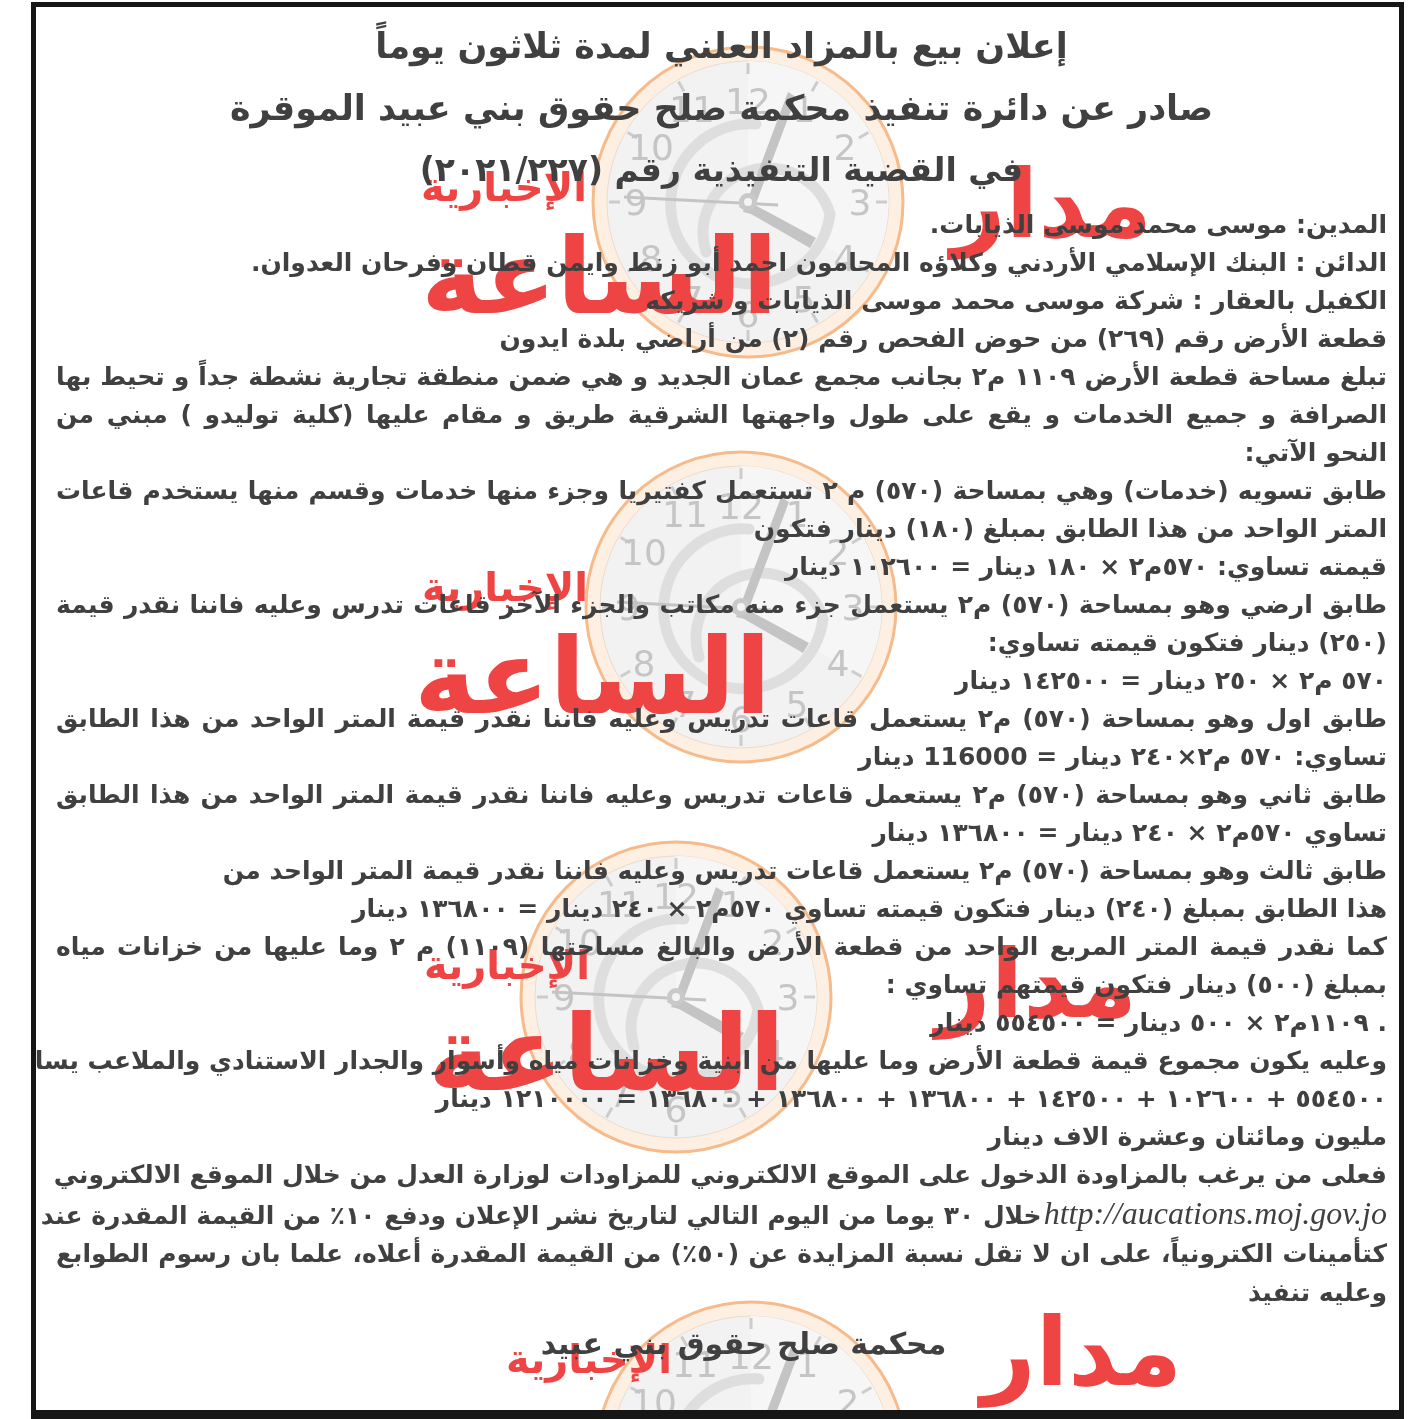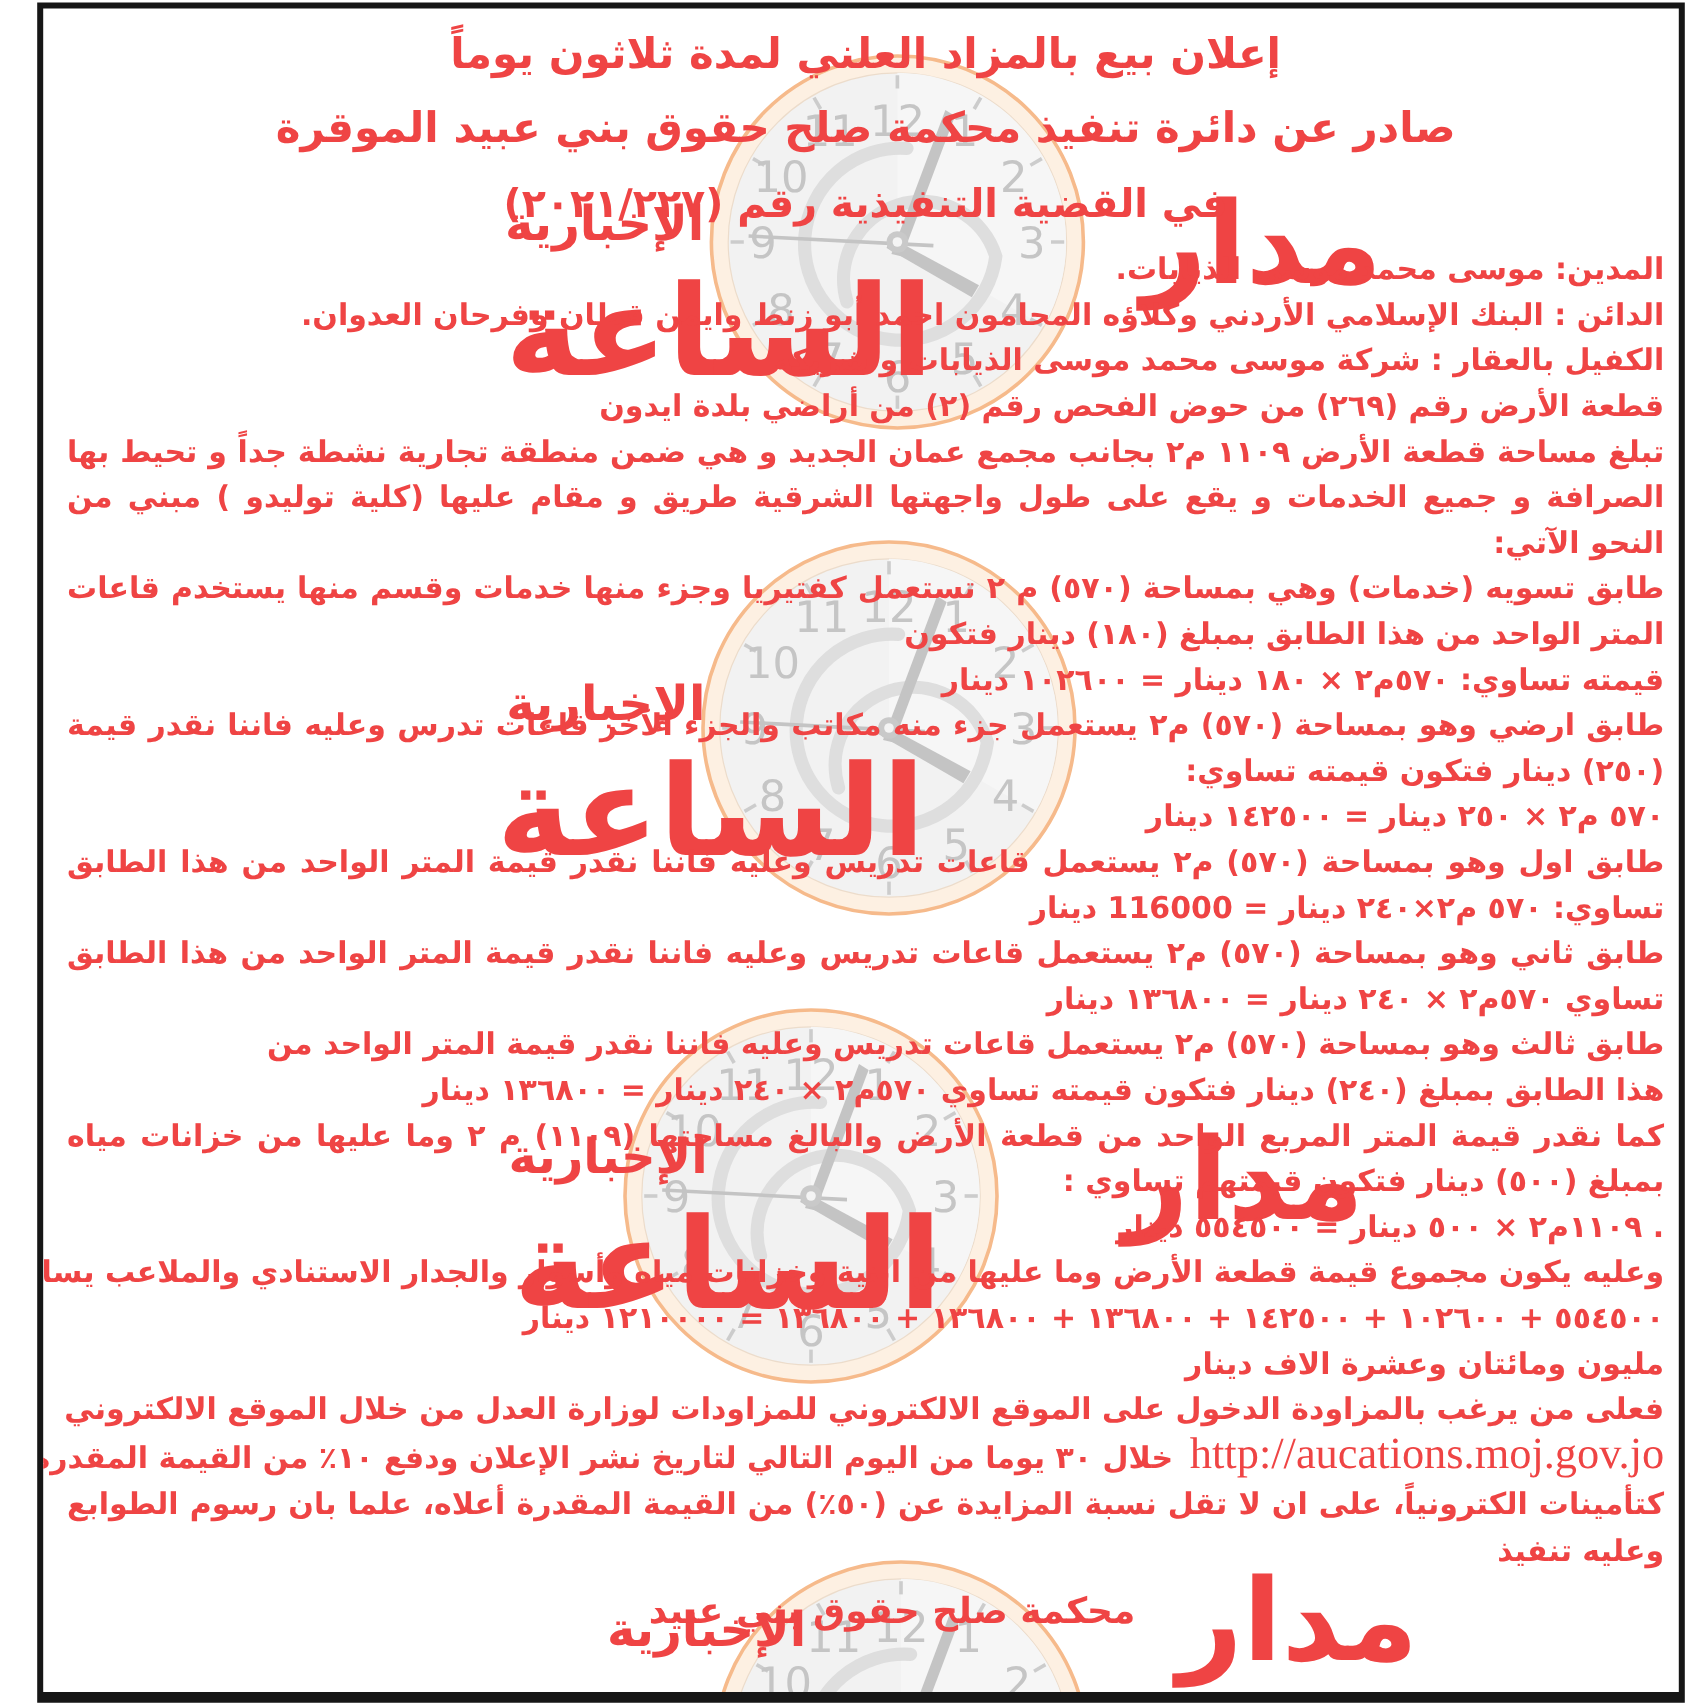--- a/index.html
+++ b/index.html
@@ -19,35 +19,36 @@
   .wm-layer{position:absolute;inset:0;z-index:0;pointer-events:none;}
   .wm-clock{position:absolute;width:320px;height:320px;}
   .wm-text{
     position:absolute;color:#ef4444;font-weight:bold;white-space:nowrap;
     font-family:"DejaVu Sans","Liberation Sans",sans-serif;line-height:1;
   }
   .wm-madar{font-size:95px;}
   .wm-saa{font-size:105px;letter-spacing:-2px;}
   .wm-akhbar{font-size:40px;}
   
-  .content{position:relative;z-index:1;padding:8px 12px 0 20px;color:#ef4444;}
+  .content{position:relative;z-index:1;padding:8px 12px 0 20px;color:#404040;}
   .titles{text-align:center;font-weight:bold;}
   .title-line{line-height:62px;font-size:35px;}
   .title-line.small{font-size:33px;text-align:center;}
   .body-text{margin-top:5px;font-weight:bold;font-size:25px;}
   .line{line-height:38px;white-space:nowrap;}
   .line.r{text-align:right;}
   .line.j{
     text-align:justify;text-align-last:justify;white-space:normal;
     overflow:hidden;max-height:38px;
   }
   .url{
     font-family:"Liberation Serif","DejaVu Serif",serif;
-    font-weight:normal;font-size:37px;direction:ltr;unicode-bidi:embed;
-    margin-left:14px;
+    font-weight:normal;font-size:32px;direction:ltr;unicode-bidi:embed;
+    margin-left:2px;
+    font-style:italic;
   }
   .officer{line-height:40px;text-align:right;font-size:25px;font-weight:bold;}
   .signature{
     text-align:center;padding-left:44px;margin-top:8px;
     font-size:30px;font-weight:bold;line-height:46px;
   }
 </style>
 </head>
 <body>
 

